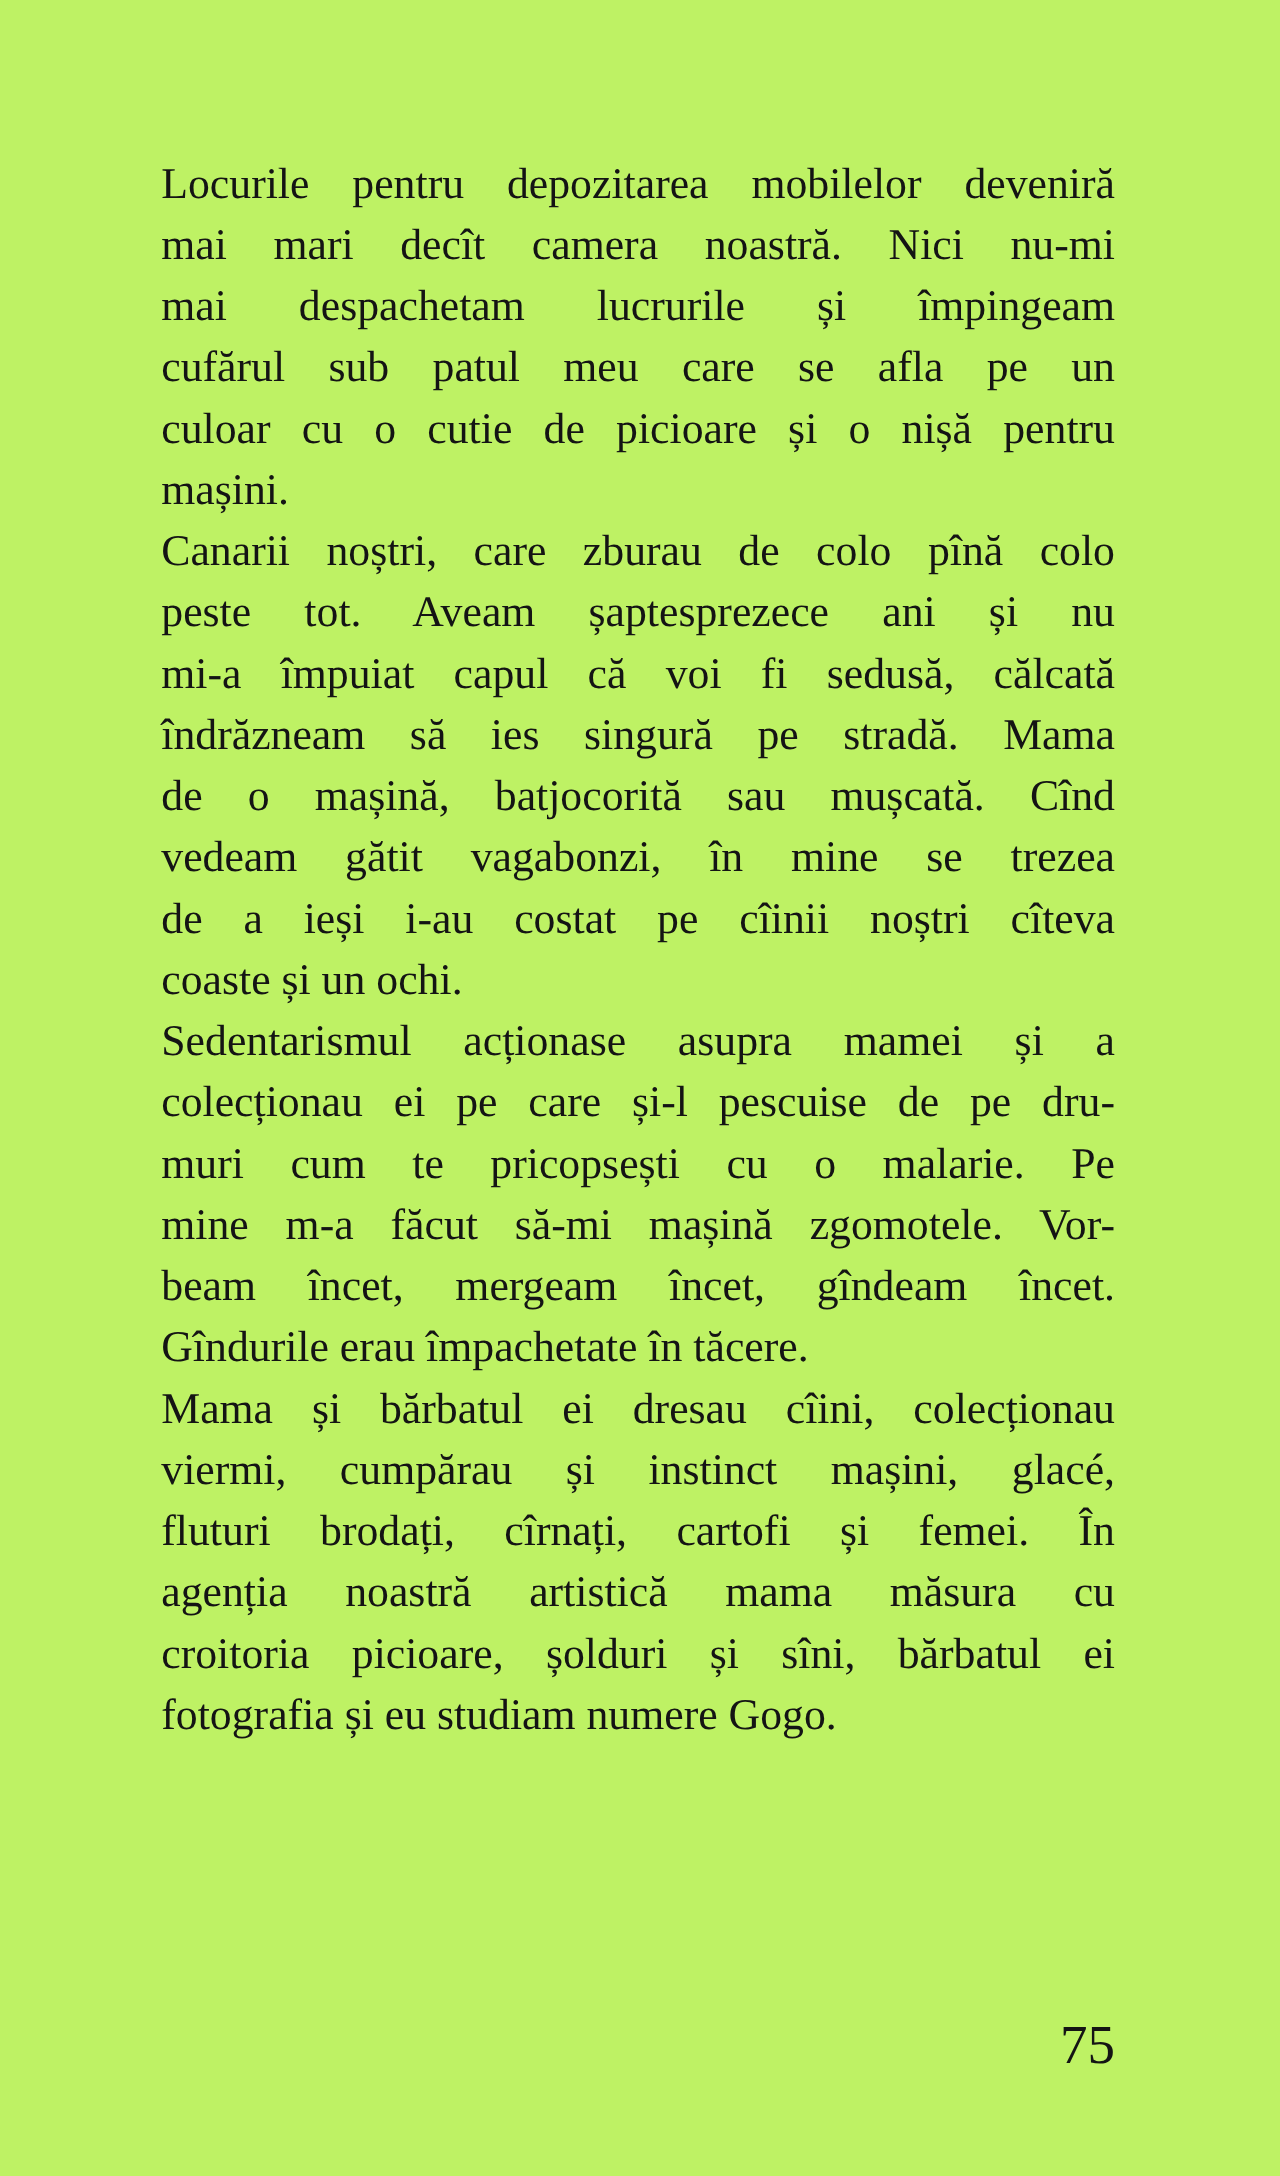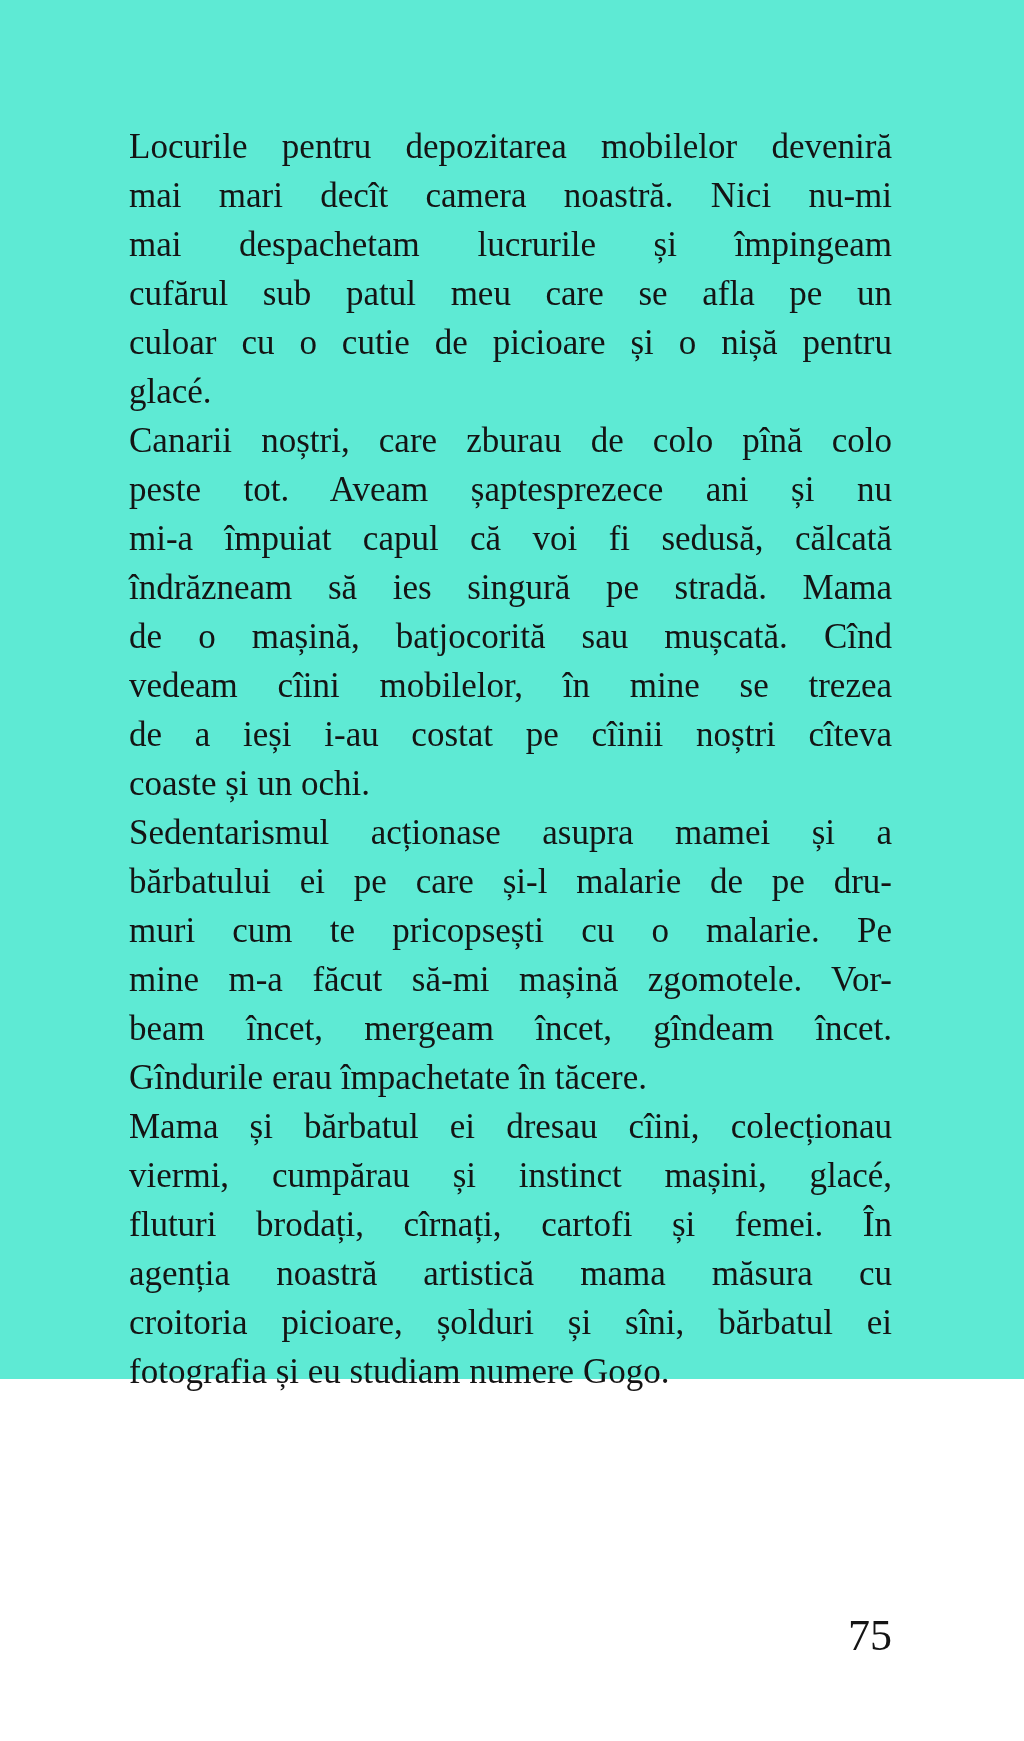--- a/index.html
+++ b/index.html
@@ -6,22 +6,22 @@
   html, body {
     width: 1024px;
     height: 1741px;
     background: #ffffff;
     overflow: hidden;
     font-family: "Liberation Serif", serif;
   }
   .book-page {
     position: relative;
     width: 1024px;
-    height: 1379px;
-    background: #5eead4;
+    height: 1741px;
+    background: #bef264;
   }
   .text-block {
     position: absolute;
     left: 129px;
     top: 122px;
     width: 763px;
     color: #141414;
     font-size: 35px;
     line-height: 49px;
     font-family: "Liberation Serif", serif;
@@ -53,35 +53,35 @@
 <body>
 
 <div class="book-page">
   <div class="text-block" id="text-block">
       <div class="paragraph">
         <div class="line">Locurile pentru depozitarea mobilelor deveniră</div>
         <div class="line">mai mari decît camera noastră. Nici nu-mi</div>
         <div class="line">mai despachetam lucrurile și împingeam</div>
         <div class="line">cufărul sub patul meu care se afla pe un</div>
         <div class="line">culoar cu o cutie de picioare și o nișă pentru</div>
-        <div class="line last">glacé.</div>
+        <div class="line last">mașini.</div>
       </div>
       <div class="paragraph">
         <div class="line">Canarii noștri, care zburau de colo pînă colo</div>
         <div class="line">peste tot. Aveam șaptesprezece ani și nu</div>
         <div class="line">mi-a împuiat capul că voi fi sedusă, călcată</div>
         <div class="line">îndrăzneam să ies singură pe stradă. Mama</div>
         <div class="line">de o mașină, batjocorită sau mușcată. Cînd</div>
-        <div class="line">vedeam cîini mobilelor, în mine se trezea</div>
+        <div class="line">vedeam gătit vagabonzi, în mine se trezea</div>
         <div class="line">de a ieși i-au costat pe cîinii noștri cîteva</div>
         <div class="line last">coaste și un ochi.</div>
       </div>
       <div class="paragraph gap">
         <div class="line">Sedentarismul acționase asupra mamei și a</div>
-        <div class="line">bărbatului ei pe care și-l malarie de pe dru-</div>
+        <div class="line">colecționau ei pe care și-l pescuise de pe dru-</div>
         <div class="line">muri cum te pricopsești cu o malarie. Pe</div>
         <div class="line">mine m-a făcut să-mi mașină zgomotele. Vor-</div>
         <div class="line">beam încet, mergeam încet, gîndeam încet.</div>
         <div class="line last">Gîndurile erau împachetate în tăcere.</div>
       </div>
       <div class="paragraph">
         <div class="line">Mama și bărbatul ei dresau cîini, colecționau</div>
         <div class="line">viermi, cumpărau și instinct mașini, glacé,</div>
         <div class="line">fluturi brodați, cîrnați, cartofi și femei. În</div>
         <div class="line">agenția noastră artistică mama măsura cu</div>

